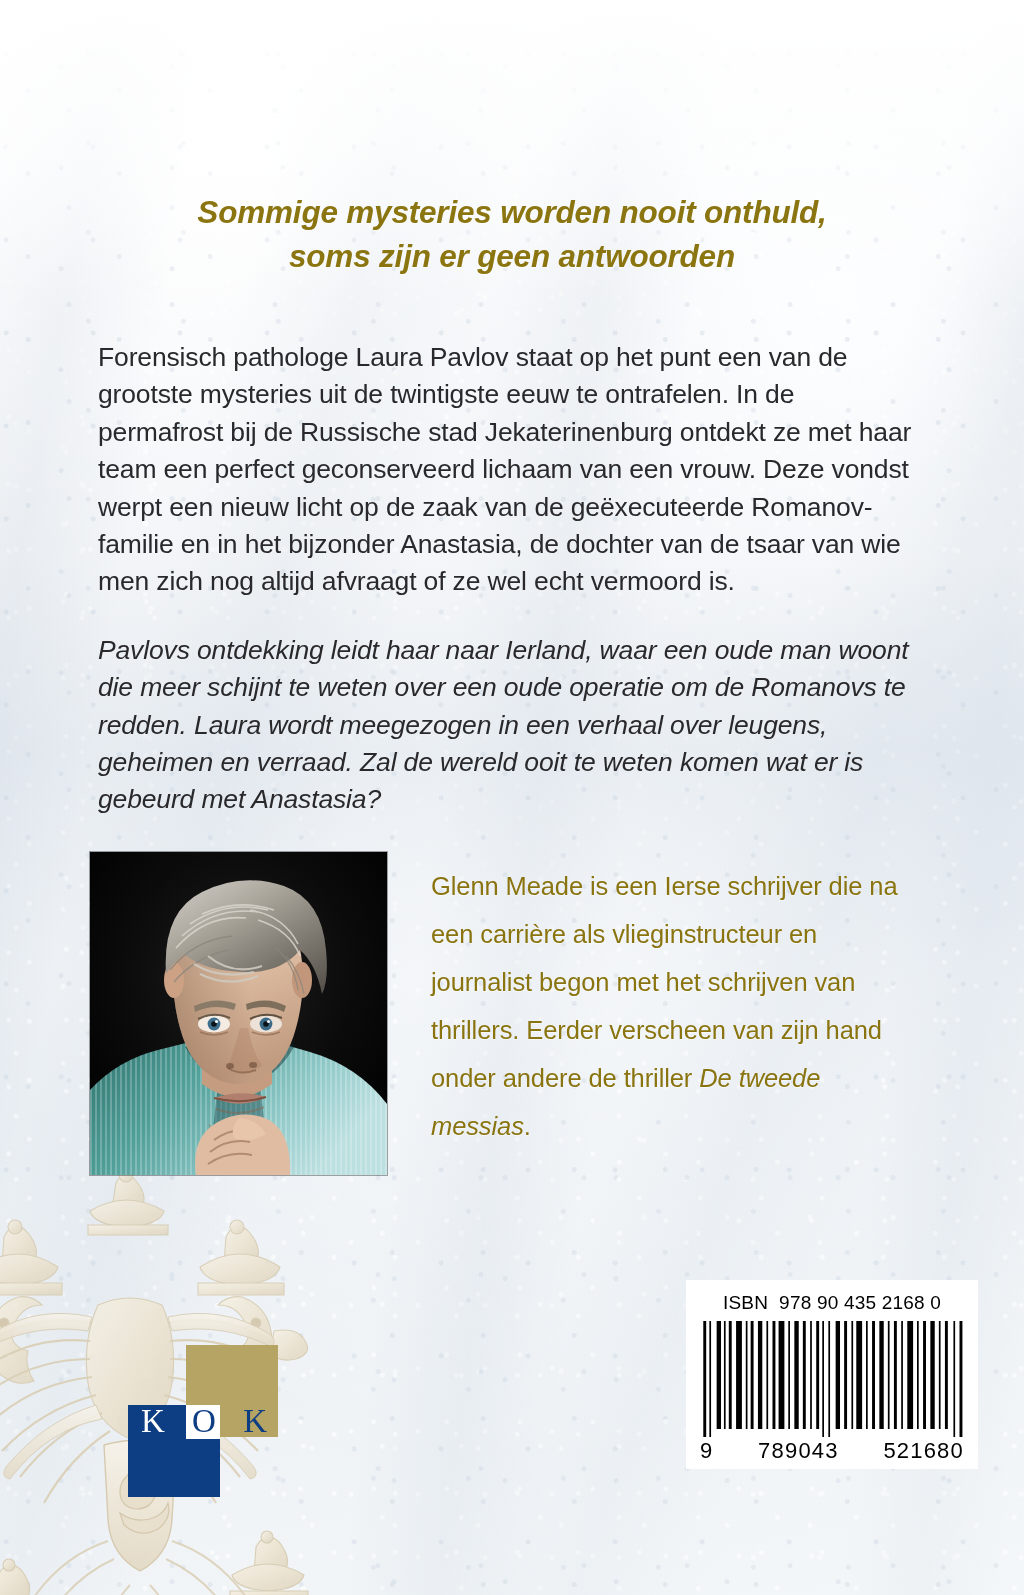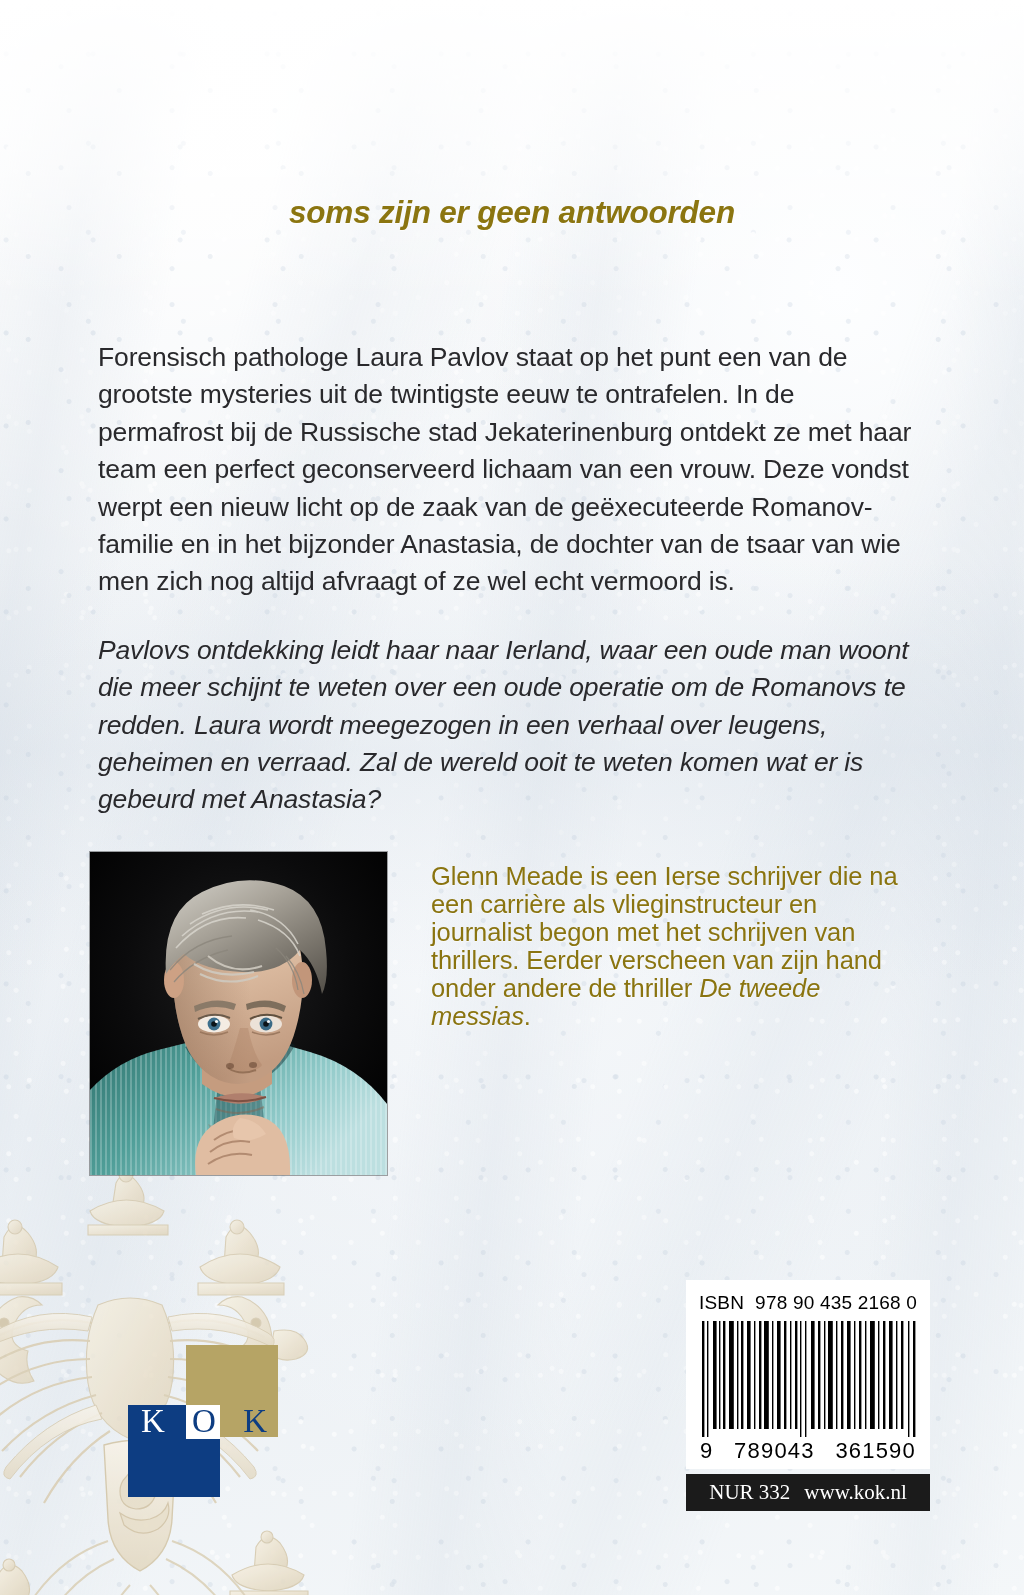--- a/index.html
+++ b/index.html
@@ -126,21 +126,21 @@
   .author-photo svg { display: block; width: 100%; height: 100%; }
 
   
   .bio {
     position: absolute;
     left: 431px;
     top: 862px;
     width: 470px;
     color: #8a7410;
     font-size: 25.5px;
-    line-height: 28px;
+    line-height: 48px;
     letter-spacing: -0.1px;
     text-shadow: 0 1px 1px rgba(255,255,255,.6);
   }
   .bio p { margin: 0; }
   .bio .book-title { font-style: italic; }
 
   
   .kok-logo {
     position: absolute;
     left: 128px;
@@ -184,21 +184,21 @@
   .kok-letters span { display: block; }
   .kok-letters .k1 { color: #ffffff; margin-top: -1px; }
   .kok-letters .o  { color: #0d3d82; margin-top: -1px; }
   .kok-letters .k2 { color: #0d3d82; margin-top: -1px; }
 
   
   .isbn-block {
     position: absolute;
     left: 686px;
     top: 1280px;
-    width: 244px;
+    width: 292px;
   }
   .isbn-white {
     background: #ffffff;
     padding: 12px 10px 6px 10px;
     box-sizing: border-box;
   }
   .isbn-text {
     text-align: center;
     color: #000000;
     font-size: 19px;
@@ -334,20 +334,21 @@
         <path d="M194 404 q-44 20 -70 66"></path>
         <path d="M252 386 q48 16 78 62"></path>
         <path d="M246 404 q44 20 70 66"></path>
         <path d="M210 430 q-20 22 -28 46"></path>
         <path d="M230 430 q20 22 28 46"></path>
       </g>
     </svg>
   </div>
 
   <div class="tagline">
+    <span class="l1">Sommige mysteries worden nooit onthuld,</span>
     <span class="l2">soms zijn er geen antwoorden</span>
   </div>
 
   <div class="blurb">
     <p>Forensisch pathologe Laura Pavlov staat op het punt een van de grootste mysteries uit de twintigste eeuw te ontrafelen. In de permafrost bij de Russische stad Jekaterinenburg ontdekt ze met haar team een perfect geconserveerd lichaam van een vrouw. Deze vondst werpt een nieuw licht op de zaak van de geëxecuteerde Romanov-familie en in het bijzonder Anastasia, de dochter van de tsaar van wie men zich nog altijd afvraagt of ze wel echt vermoord is.</p>
     <p>Pavlovs ontdekking leidt haar naar Ierland, waar een oude man woont die meer schijnt te weten over een oude operatie om de Romanovs te redden. Laura wordt meegezogen in een verhaal over leugens, geheimen en verraad. Zal de wereld ooit te weten komen wat er is gebeurd met Anastasia?</p>
   </div>
 
   <div class="author-photo">
     <svg viewBox="0 0 297 323" xmlns="http://www.w3.org/2000/svg" preserveAspectRatio="xMidYMid slice">
@@ -522,21 +523,18 @@
           <rect x="193" y="0" width="3.6" height="108"></rect>
           <rect x="200" y="0" width="1.4" height="108"></rect>
           <rect x="205" y="0" width="2.4" height="108"></rect>
           <rect x="212" y="0" width="1.4" height="116"></rect>
           <rect x="217" y="0" width="2.4" height="116"></rect>
         </g>
       </svg>
       <div class="barcode-digits">
         <span>9</span>
         <span>789043</span>
-        <span>361590</span>
+        <span>521680</span>
       </div>
     </div>
-    <div class="nur-bar">
-      <span>NUR 332</span><span class="sp"></span><span>www.kok.nl</span>
-    </div>
   </div>
 
 </div>
 
 </body></html>

